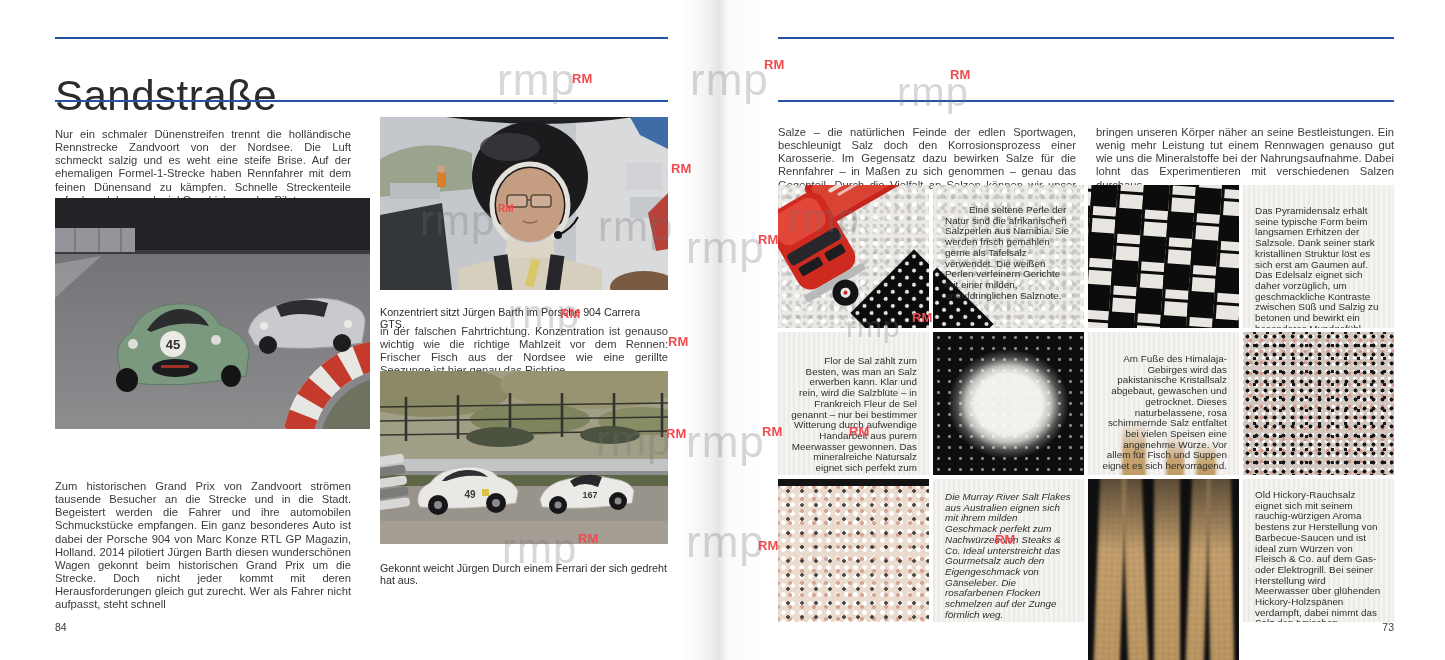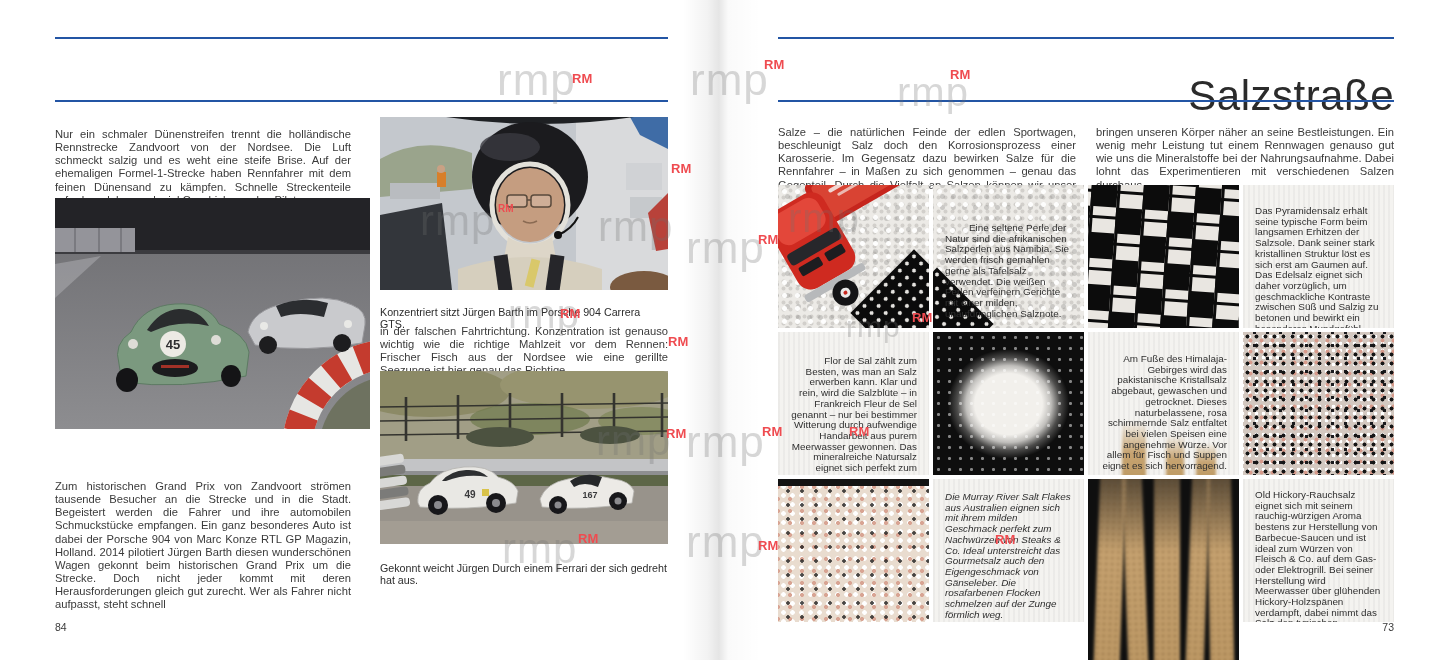--- a/index.html
+++ b/index.html
@@ -96,21 +96,21 @@
       radial-gradient(circle, #ffffff 2px, transparent 2.6px);
     background-size:auto, 14px 14px, 12px 12px, 9px 9px;
     background-position:0 0, 3px 5px, 6px 2px, 1px 3px;
   }
   
   .corner-dark{position:absolute;background:#0b0b0b;}
   .corner-dark.dots{
     background-image:radial-gradient(circle, rgba(240,238,234,.95) 1.6px, transparent 2.2px);
     background-size:10px 10px;background-color:#0b0b0b;}
   
-  .cell-namibia .salt-text{padding-top:38px;text-indent:24px;}
+  .cell-namibia .salt-text{padding-top:20px;text-indent:24px;}
   .cell-pyramid .salt-text{padding-top:21px;}
   .cell-flor .salt-text{padding-top:24px;text-align:right;}
   .cell-himalaja .salt-text{padding-top:22px;text-align:right;}
   .cell-murraytext .salt-text{padding-top:13px;font-style:italic;}
   .cell-hickory .salt-text{padding-top:11px;}
   .mini-stream{position:absolute;bottom:-4px;filter:blur(1.5px);
     background:linear-gradient(180deg, rgba(190,150,95,0) 0, rgba(193,154,98,.9) 55%, #bd9a63 100%);}
   
   .sand-pour{
     position:absolute;left:310px;top:294px;width:151px;height:366px;
@@ -130,20 +130,21 @@
 
   
   .gutter{position:absolute;left:683px;top:0;width:78px;height:660px;pointer-events:none;z-index:5;
     background:linear-gradient(90deg, rgba(0,0,0,0) 0%, rgba(0,0,0,.05) 32%, rgba(0,0,0,.10) 46%, rgba(0,0,0,.02) 58%, rgba(0,0,0,0) 100%);}
 </style>
 </head>
 <body>
 
 <div class="page page-left">
   <div class="rule rule-top"></div>
+  <h1 class="chapter-title">Sandstraße</h1>
   <div class="rule rule-bottom"></div>
 
   <p class="body-text" style="left:0;top:117px;width:296px;">Nur ein schmaler Dünenstreifen trennt die holländische Rennstrecke Zandvoort von der Nordsee. Die Luft schmeckt salzig und es weht eine steife Brise. Auf der ehemaligen Formel-1-Strecke haben Rennfahrer mit dem feinen Dünensand zu kämpfen. Schnelle Streckenteile erfordern daher auch viel Geschick von den Piloten.</p>
 
   <div class="photo" style="left:0;top:198px;width:315px;height:231px;">
     <svg viewBox="0 0 315 231" preserveAspectRatio="none">
       <defs>
         <linearGradient id="road" x1="0" y1="0" x2="0" y2="1">
           <stop offset="0" stop-color="#6c6c70"></stop>
             <stop offset="1" stop-color="#8d8d90"></stop>
@@ -284,21 +285,20 @@
           <circle cx="238" cy="130" r="3.5" fill="#8b8b8f"></circle>
         <text x="210" y="127" text-anchor="middle" font-size="9" font-weight="bold" fill="#3a3a3c" font-family="Liberation Sans, sans-serif">167</text>
       </g>
     </svg>
   </div>
   <p class="caption" style="left:325px;top:551px;width:288px;">Gekonnt weicht Jürgen Durch einem Ferrari der sich gedreht hat aus.</p>
 </div>
 
 <div class="page page-right">
   <div class="rule rule-top"></div>
-  <h1 class="chapter-title right">Salzstraße</h1>
   <div class="rule rule-bottom"></div>
 
   <p class="body-text" style="left:0;top:115px;width:298px;">Salze – die natürlichen Feinde der edlen Sportwagen, beschleunigt Salz doch den Korrosionsprozess einer Karosserie. Im Gegensatz dazu bewirken Salze für die Rennfahrer – in Maßen zu sich genommen – genau das Gegenteil. Durch die Vielfalt an Salzen können wir unser Essen ein wenig „tunen“ und</p>
   <p class="body-text" style="left:318px;top:115px;width:298px;">bringen unseren Körper näher an seine Bestleistungen. Ein wenig mehr Leistung tut einem Rennwagen genauso gut wie uns die Mineralstoffe bei der Nahrungsaufnahme. Dabei lohnt das Experimentieren mit verschiedenen Salzen durchaus.</p>
 
   <div class="salt-grid">
 
     <div class="salt-cell bg-pearls">
       <svg viewBox="0 0 151 143" style="position:absolute;inset:0;">
         <g transform="rotate(-30 70 60)">

